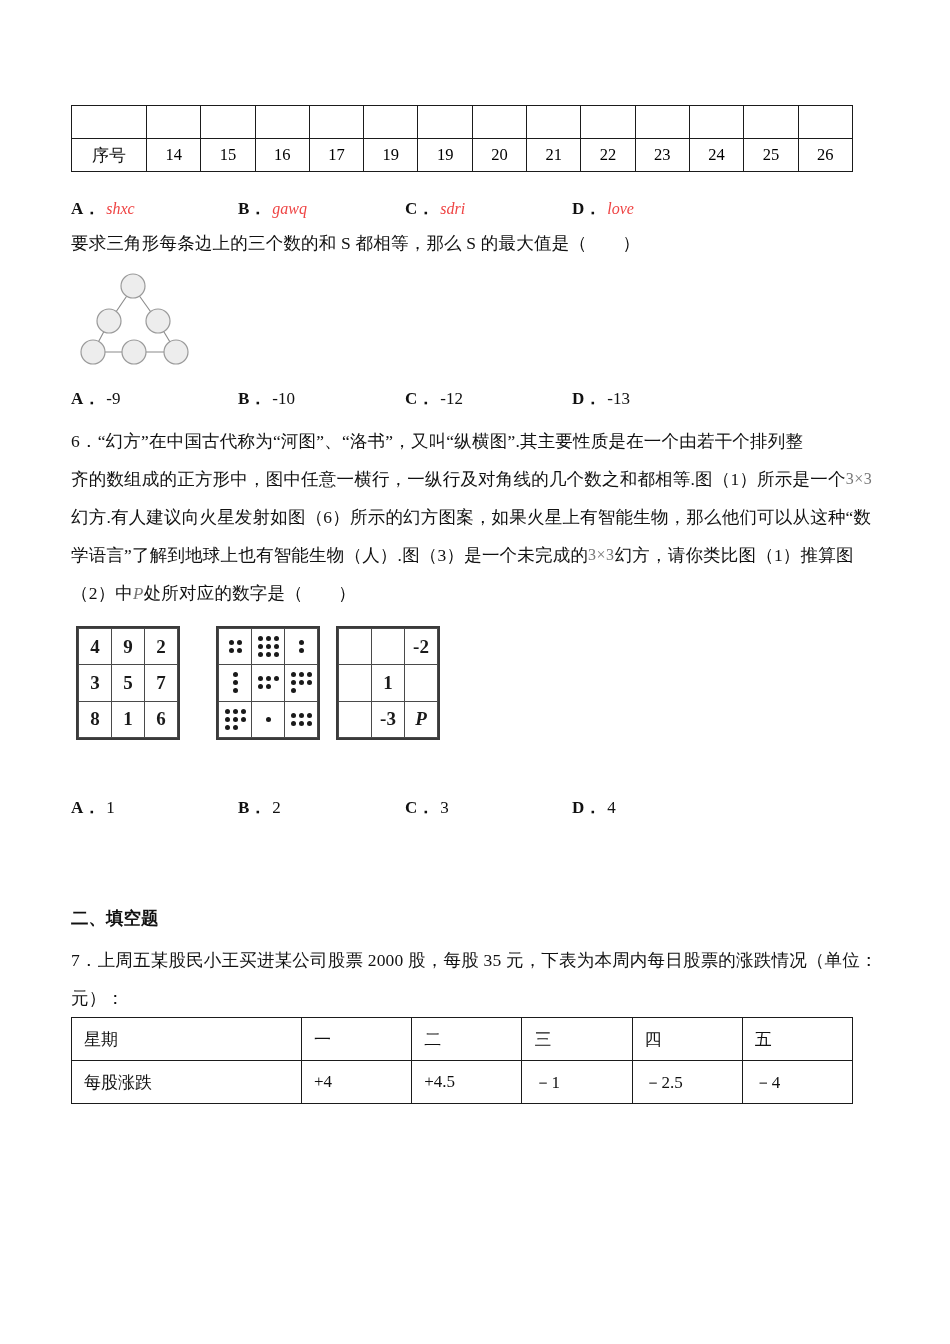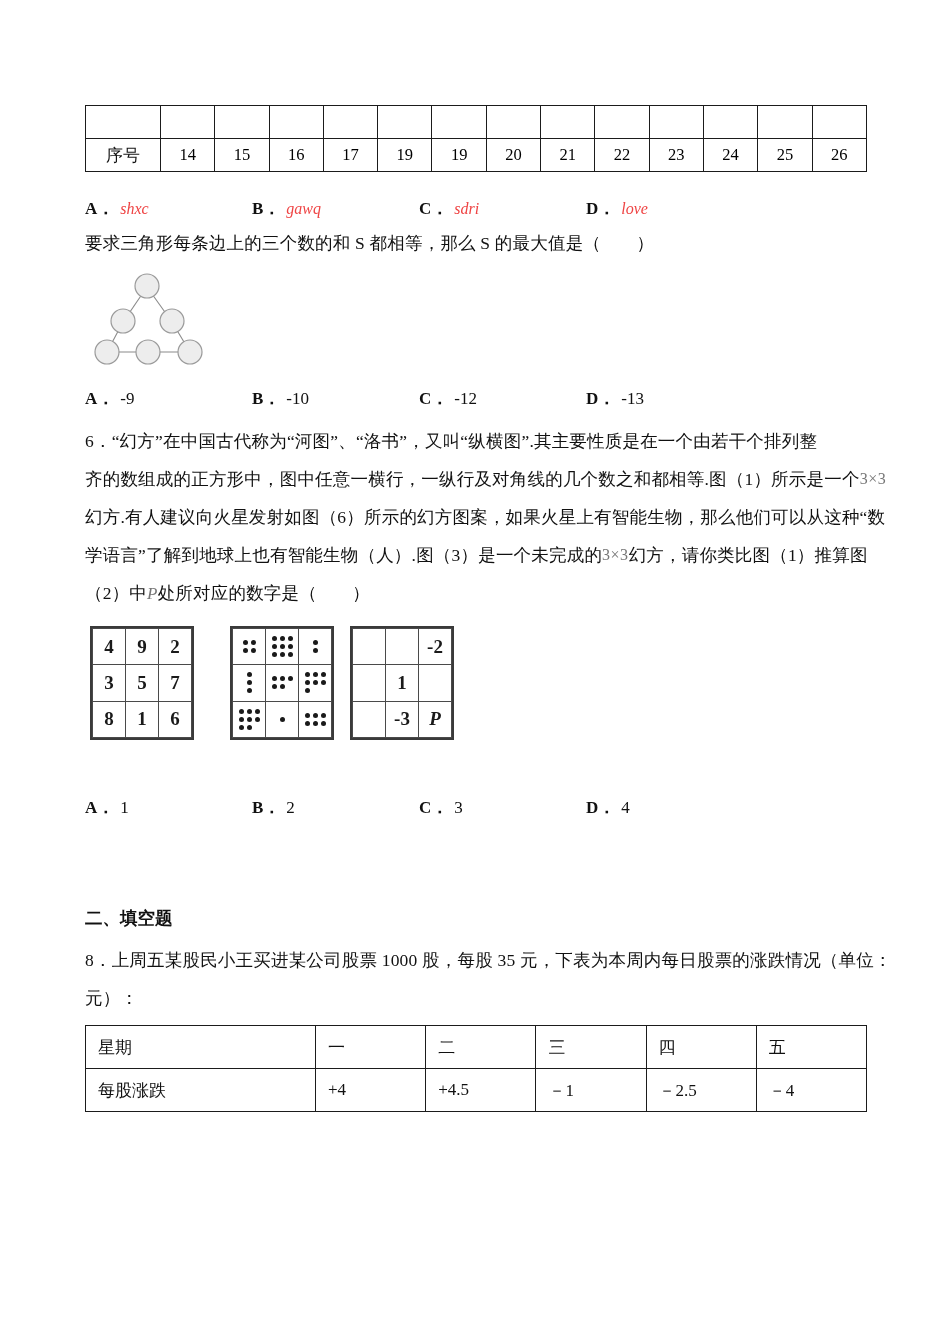--- a/index.html
+++ b/index.html
@@ -17,21 +17,21 @@
   }
   .page {
     position: absolute;
     left: 0; top: 0;
     width: 950px;
     height: 1344px;
     background: #fff;
   }
   .content {
     position: absolute;
-    left: 85px;
+    left: 71px;
     top: 0;
     width: 782px;
   }
 
   
   .qline {
     font-size: 17.5px;
     line-height: 38px;
     letter-spacing: 0.2px;
     color: #111;
@@ -476,24 +476,24 @@
       </div>
       <div class="opt">
         <span class="opt-letter">D</span>
           <span class="opt-dot">．</span>
           <span class="opt-text">4</span>
       </div>
     </div>
 
     <div class="section-title" style="margin-top:78px">二、填空题</div>
 
-    <div class="qline" style="margin-top:6px">8．上周五某股民小王买进某公司股票 1000 股，每股 35 元，下表为本周内每日股票的涨跌情况（单位：</div>
+    <div class="qline" style="margin-top:6px">7．上周五某股民小王买进某公司股票 2000 股，每股 35 元，下表为本周内每日股票的涨跌情况（单位：</div>
     <div class="qline">元）：</div>
 
-    <table id="stock-table" style="margin-top:8px">
+    <table id="stock-table" style="margin-top:0">
       <tbody>
           <tr>
         <td style="width:216px">星期</td>
         <td>一</td>
         <td>二</td>
         <td>三</td>
         <td>四</td>
         <td>五</td>
       </tr>
       <tr>

